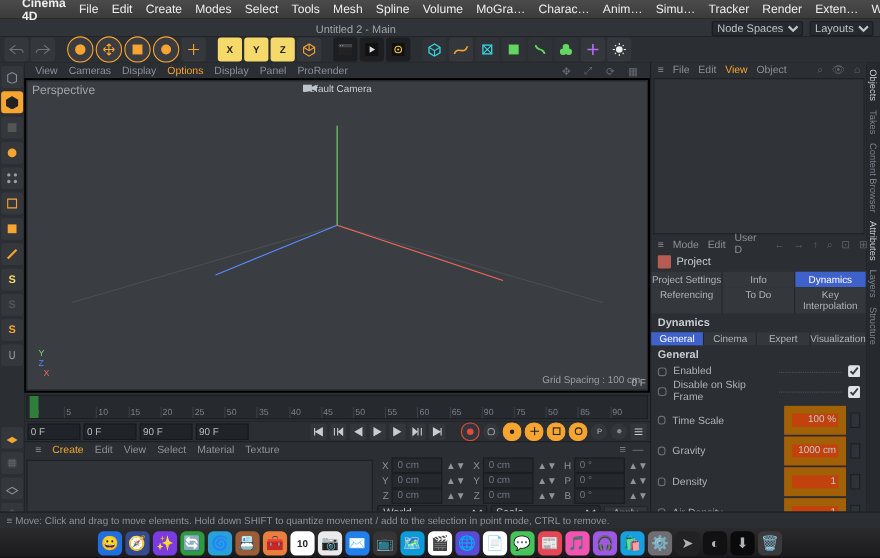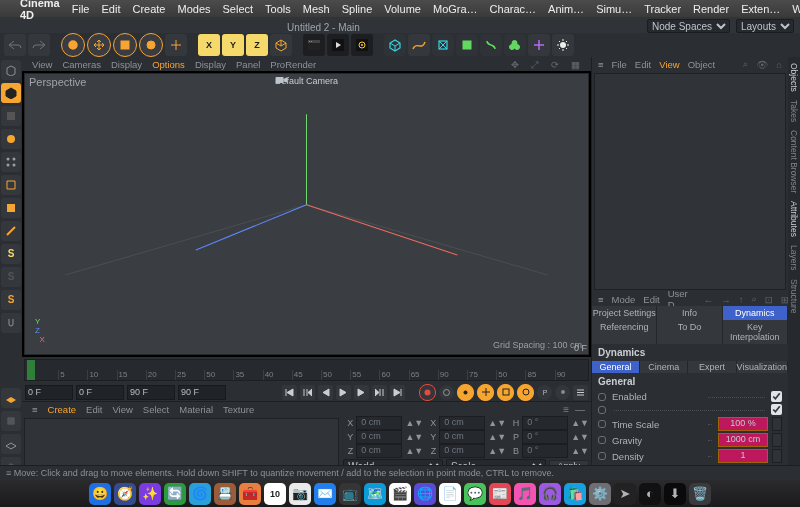--- a/index.html
+++ b/index.html
@@ -81,21 +81,21 @@
 .tab-row{display:flex;font-size:9px}
 .tab-row .tab{flex:1;text-align:center;padding:2px 0;background:#34373c;border-right:1px solid #24262a;color:#aeb4ba}
 .tab-row .tab.active{background:#3e62c9;color:#fff}
 .sect-title{font-size:10px;font-weight:700;color:#c9ced4;padding:3px 6px}
 .gen-tabs{display:flex;font-size:9px}
 .gen-tabs .gt{flex:1;text-align:center;padding:1px 0;background:#34373c;border-right:1px solid #242629}
 .gen-tabs .gt.active{background:#3e62c9;color:#fff}
 .prop{display:flex;align-items:center;padding:1px 6px;font-size:9.5px;color:#aeb4ba;gap:4px}
 .prop .pl{flex:0 0 90px}
 .prop .dots{flex:1;border-bottom:1px dotted #4a4e55;height:1px;margin:0 2px}
-.prop .val{background:#be185d;width:44px;height:12px;border:1px solid #a16207;padding:0 2px;font-size:9px;color:#c4c9d0;text-align:center}
+.prop .val{background:#c2410c;width:44px;height:12px;border:7px solid #a16207;padding:0 2px;font-size:9px;color:#c4c9d0;text-align:right}
 .prop input[type=checkbox]{accent-color:#dfe4ea;width:11px;height:11px;margin:0}
 .prop .bullet{width:6px;height:6px;border-radius:3px;border:1px solid #6a7077;margin-right:2px}
 .prop .spin{width:8px;height:12px;background:#2f3237;border:1px solid #1d1f22}
 
 .side-tabs{width:12px;background:#26292d;display:flex;flex-direction:column;align-items:center;padding-top:6px;gap:8px}
 .side-tabs span{writing-mode:vertical-rl;font-size:8.5px;color:#7f858d}
 
 .status{position:absolute;left:0;right:0;bottom:27px;height:14px;background:#2b2e32;display:flex;align-items:center;padding:0 6px;font-size:9px;color:#8d9399;border-top:1px solid #1c1e21}
 
 .dock{position:absolute;left:0;right:0;bottom:0;height:27px;background:linear-gradient(#2b2b2d,#1a1a1c);display:flex;align-items:center;justify-content:center;gap:3px;padding:0 8px}
@@ -594,20 +594,24 @@
       <span>Edit</span>
       <span>User D</span>
       <span class="spacer"></span>
       <span class="ico">←</span>
       <span class="ico">→</span>
       <span class="ico">↑</span>
       <span class="ico">⌕</span>
       <span class="ico">⊡</span>
       <span class="ico">⊞</span>
     </div>
+    <div class="attr-head">
+      <div class="proj-ico"></div>
+      <span>Project</span>
+    </div>
     <div class="tab-row">
       <div class="tab">Project Settings</div>
       <div class="tab">Info</div>
       <div class="tab active">Dynamics</div>
     </div>
     <div class="tab-row">
       <div class="tab">Referencing</div>
       <div class="tab">To Do</div>
       <div class="tab">Key Interpolation</div>
     </div>
@@ -621,20 +625,21 @@
     <div class="sect-title" style="font-weight:600">General</div>
     <div id="props">
         <div class="prop">
           <span class="bullet"></span>
           <span class="pl">Enabled</span>
           <span class="dots"></span>
           <input type="checkbox" checked="" style="">
         </div>
         <div class="prop">
           <span class="bullet"></span>
+          <span class="pl">Disable on Skip Frame</span>
           <span class="dots"></span>
           <input type="checkbox" checked="" style="">
         </div>
         <div class="prop">
           <span class="bullet"></span>
           <span class="pl">Time Scale</span>
           <span class="dots"></span>
           <div class="val">100 %</div>
           <div class="spin"></div>
         </div>

